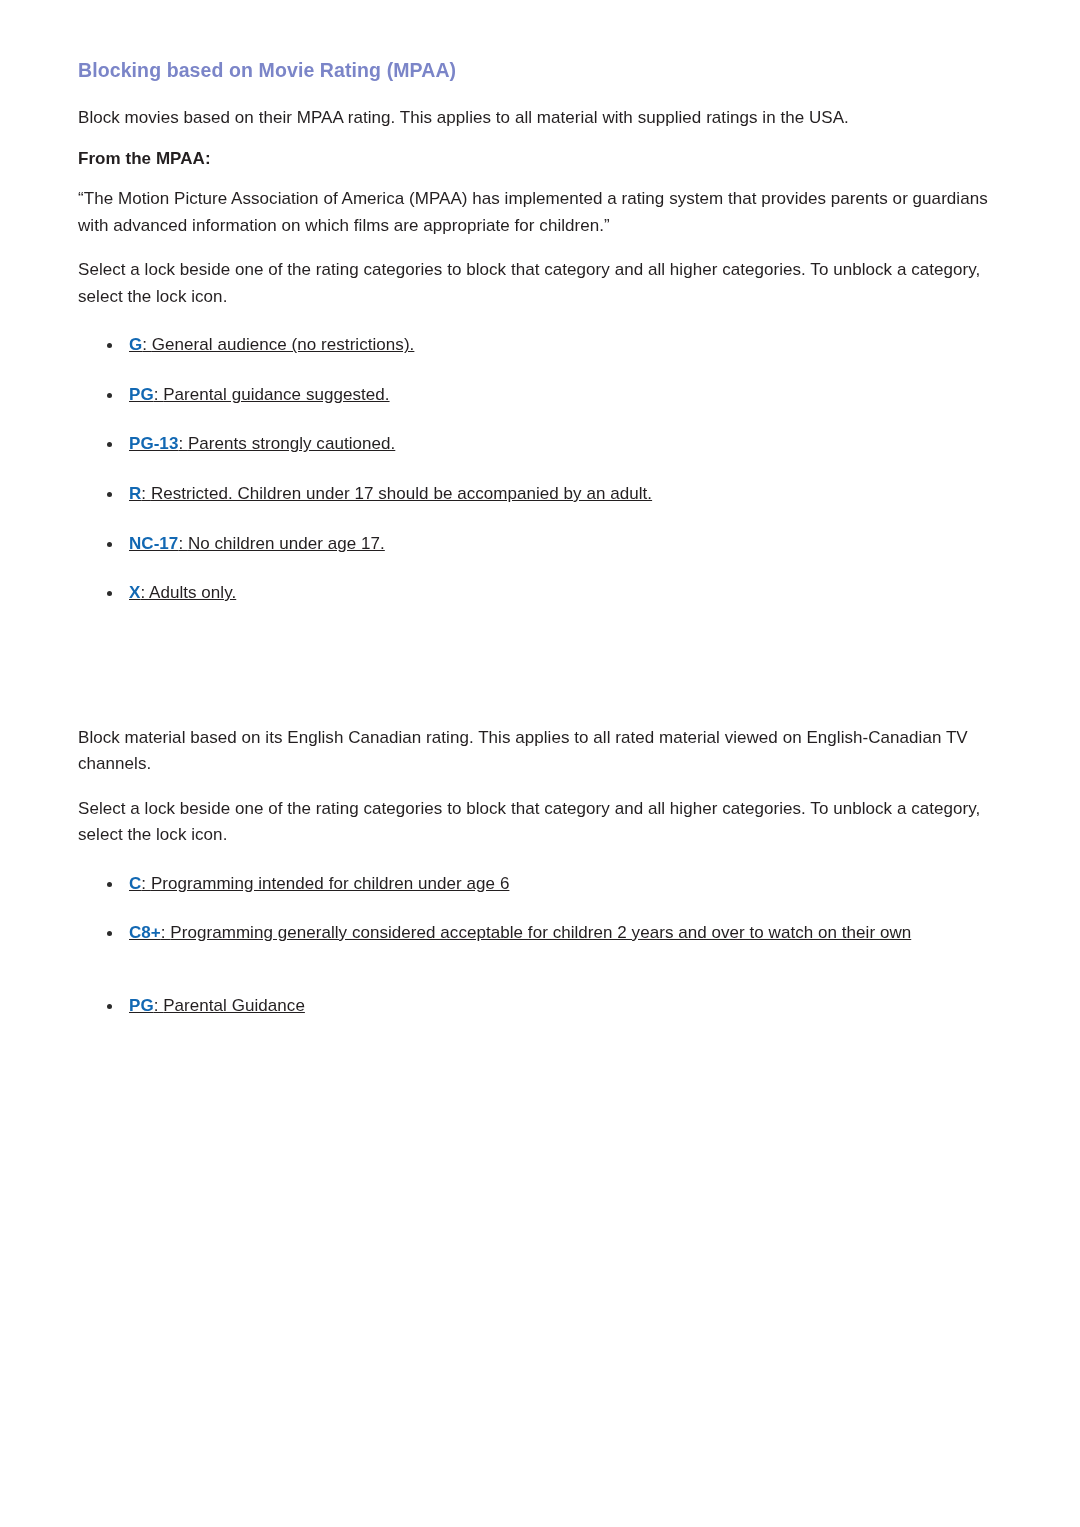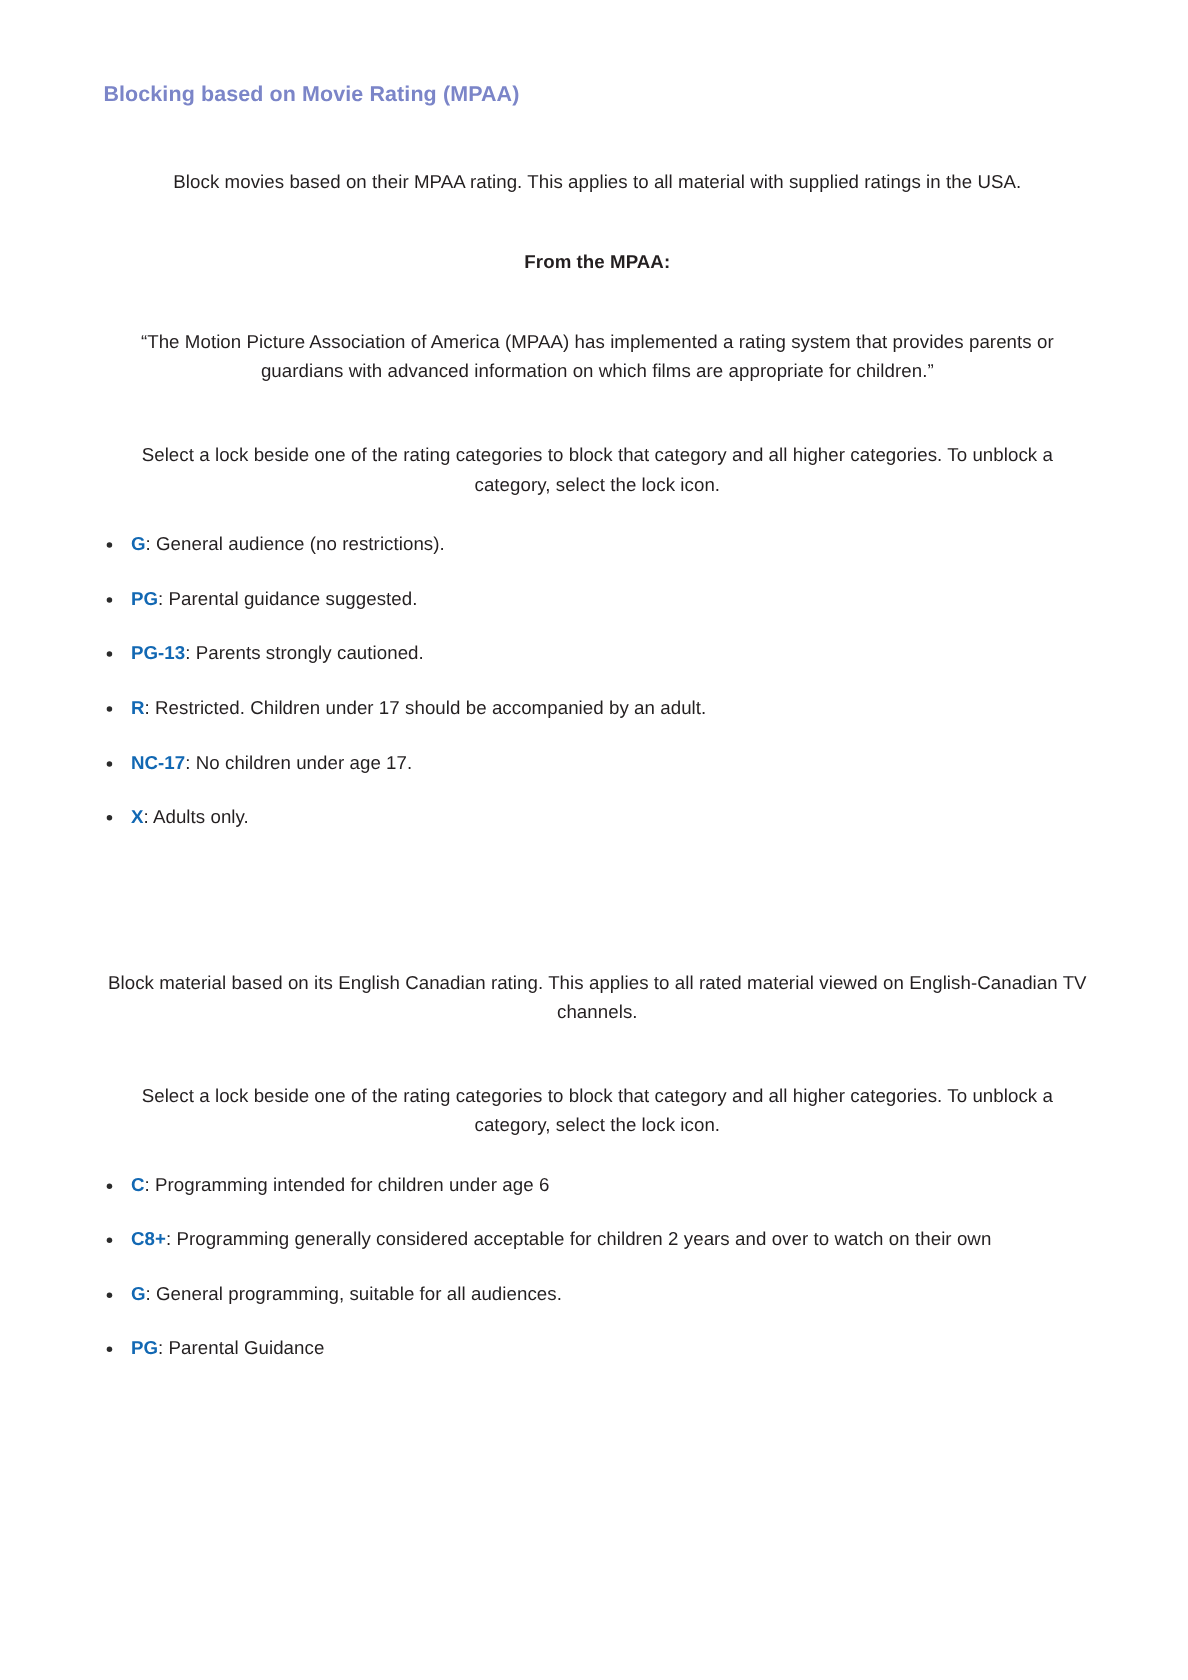--- a/index.html
+++ b/index.html
@@ -28,41 +28,41 @@
     left: 78px;
     top: 0;
     width: 930px;
   }
 
   h2.section-heading {
     font-size: 19.5px;
     font-weight: bold;
     color: #7b85c8;
     letter-spacing: 0.1px;
-    margin: 16px;
+    margin: 0;
     line-height: 1.3;
   }
 
   p.body-text {
     font-size: 17px;
     line-height: 1.56;
-    margin: 16px;
+    margin: 0;
     color: #231f20;
     letter-spacing: 0.05px;
-    text-align: center;
   }
 
   p.body-text.bold {
     font-weight: bold;
   }
 
   ul.rating-list {
     list-style: none;
-    margin: 0;
+    margin: 10px;
     padding: 0;
+    text-decoration: underline;
   }
   ul.rating-list li {
     position: relative;
     padding-left: 41px;
     font-size: 17px;
     line-height: 1.56;
     color: #231f20;
     letter-spacing: 0.05px;
   }
   ul.rating-list li .bullet-dot {
@@ -169,24 +169,20 @@
         <li>
           <span class="bullet-dot"></span>
           <span class="rating-code">C</span><span>: </span><span>Programming intended for children under age 6</span>
         </li>
         <div class="gap-li"></div>
         <li>
           <span class="bullet-dot"></span>
           <span class="rating-code">C8+</span><span>: </span><span>Programming generally considered acceptable for children 2 years and over to watch on their own</span>
         </li>
         <div class="gap-li"></div>
-        <li>
-          <span class="bullet-dot"></span>
-          <span class="rating-code">G</span><span>: </span><span>General programming, suitable for all audiences.</span>
-        </li>
         <div class="gap-li"></div>
         <li>
           <span class="bullet-dot"></span>
           <span class="rating-code">PG</span><span>: </span><span>Parental Guidance</span>
         </li>
         <div class="gap-li"></div>
         <div class="gap-li"></div>
       </ul>
     </section>
 

